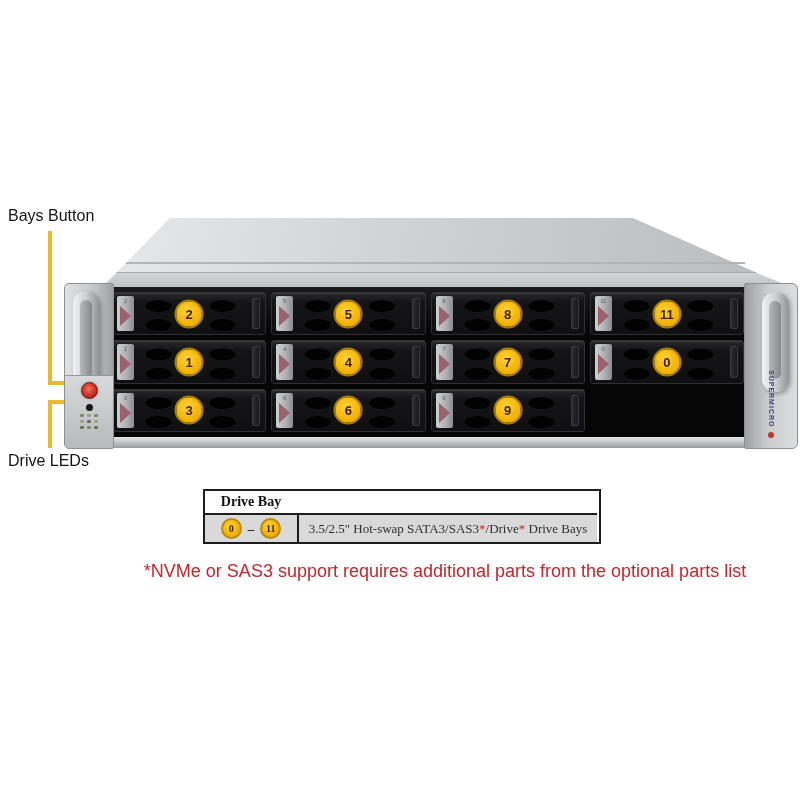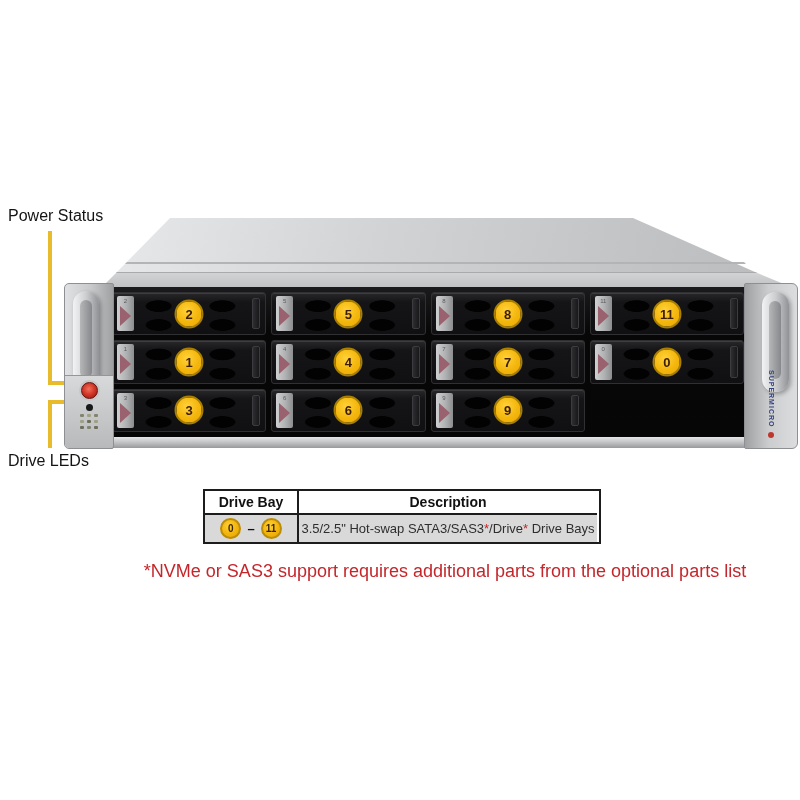--- a/index.html
+++ b/index.html
@@ -80,21 +80,21 @@
   .led{width:4px;height:3px;border-radius:1px;}
   .led.a{background:#83846f;}.led.b{background:#a0a184;}.led.c{background:#6d6e5c;}
   #brand{position:absolute;left:50%;top:86px;transform:translateX(-50%);
     writing-mode:vertical-rl;font-size:7px;font-weight:bold;letter-spacing:1px;
     color:#36427d;}
   #brand-dot{position:absolute;left:50%;top:148px;transform:translateX(-50%);
     width:6px;height:6px;border-radius:50%;background:#bf362c;}
 
   
   #spec-table{position:absolute;left:203px;top:489px;width:394px;border:2px solid #1c1c1c;}
-  .t-row{display:flex;}
+  .t-row{display:flex;font-family:Liberation Serif, serif;}
   .t-cell{display:flex;align-items:center;justify-content:center;box-sizing:border-box;}
   .c1{width:92px;}
   .c2{width:300px;border-left:2px solid #1c1c1c;}
   .t-head .t-cell{height:22px;background:#ffffff;font-weight:bold;font-size:14px;color:#111;}
   .t-data .t-cell{height:29px;background:#d9d9d9;border-top:2px solid #1c1c1c;}
   .t-badge{width:17px;height:17px;border-radius:50%;flex:0 0 auto;
     background:radial-gradient(circle at 42% 36%,#ffd23a 0%,#f2b40b 55%,#e5a406 100%);
     border:2px solid #bb8c06;color:#3c2405;font-weight:bold;font-size:10px;
     display:flex;align-items:center;justify-content:center;}
   .t-dash{margin:0 6px;font-weight:bold;font-size:13px;color:#111;}
@@ -103,21 +103,21 @@
 
   
   #footnote{position:absolute;left:90px;top:561px;width:710px;text-align:center;
     font-size:18px;color:#c4262b;}
 </style>
 </head>
 <body>
 
 <div id="scene">
 
-  <div id="power-label" class="callout-label">Power Status</div>
+  <div id="power-label" class="callout-label">Bays Button</div>
   <div id="pwr-line-v" class="yline"></div>
   <div id="pwr-line-h" class="yline"></div>
   <div id="led-line-h" class="yline"></div>
   <div id="led-line-v" class="yline"></div>
   <div id="status-label" class="callout-label">Drive LEDs</div>
 
   <div id="top-face"></div>
   <div id="top-seam"></div>
   <div id="front-strip"></div>
   <div id="body-black"></div>
@@ -246,21 +246,20 @@
     <div id="handle-right" class="handle">
         <div class="handle-inner"></div>
       </div>
     <div id="brand">SUPERMICRO</div>
     <div id="brand-dot"></div>
   </div>
 
   <div id="spec-table">
     <div class="t-row t-head">
       <div class="t-cell c1">Drive Bay</div>
-      <div class="t-cell c2">Description</div>
     </div>
     <div class="t-row t-data">
       <div class="t-cell c1">
         <span class="t-badge">0</span>
         <span class="t-dash">–</span>
         <span class="t-badge">11</span>
       </div>
       <div class="t-cell c2">
         <span class="desc"><span>3.5/2.5" Hot-swap SATA3/SAS3</span><span class="red">*</span><span>/Drive</span><span class="red">*</span><span> Drive Bays</span></span>
       </div>

